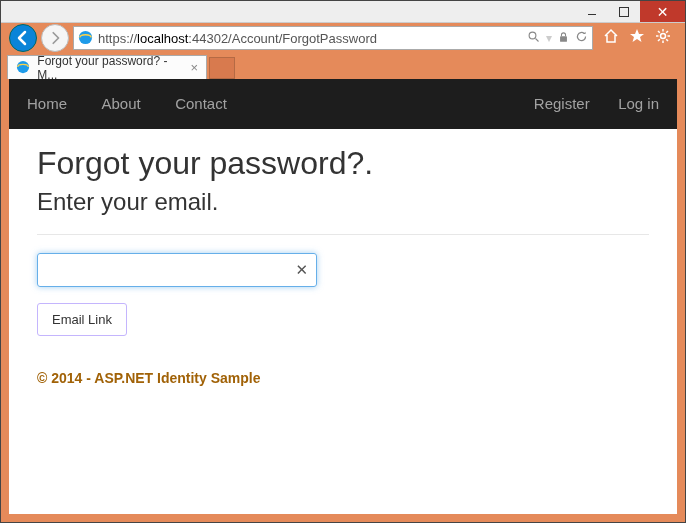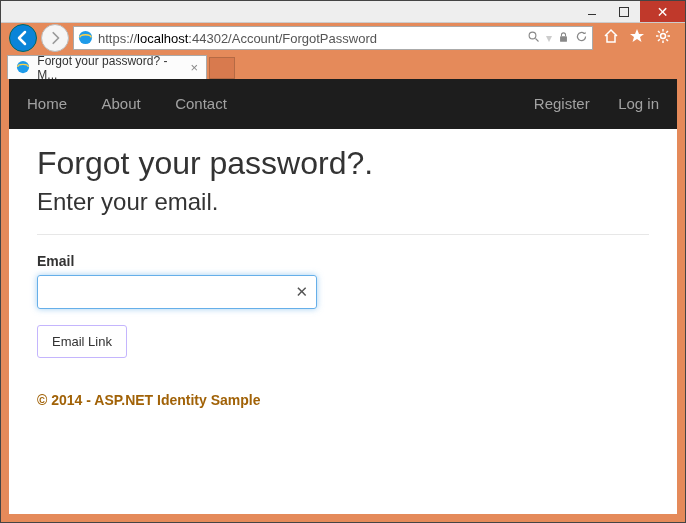--- a/index.html
+++ b/index.html
@@ -253,21 +253,20 @@
       <div class="right">
         <a>Register</a>
         <a>Log in</a>
       </div>
     </div>
 
     <div class="content">
       <h1>Forgot your password?.</h1>
       <h3 class="sub">Enter your email.</h3>
       <hr>
-      <label class="form-label">Email</label>
       <div class="input-wrap">
         <input type="text" value="" style="">
         <span class="clear-x">✕</span>
       </div>
       <button class="btn">Email Link</button>
 
       <div class="footer">© 2014 - ASP.NET Identity Sample</div>
     </div>
   </div>
 

